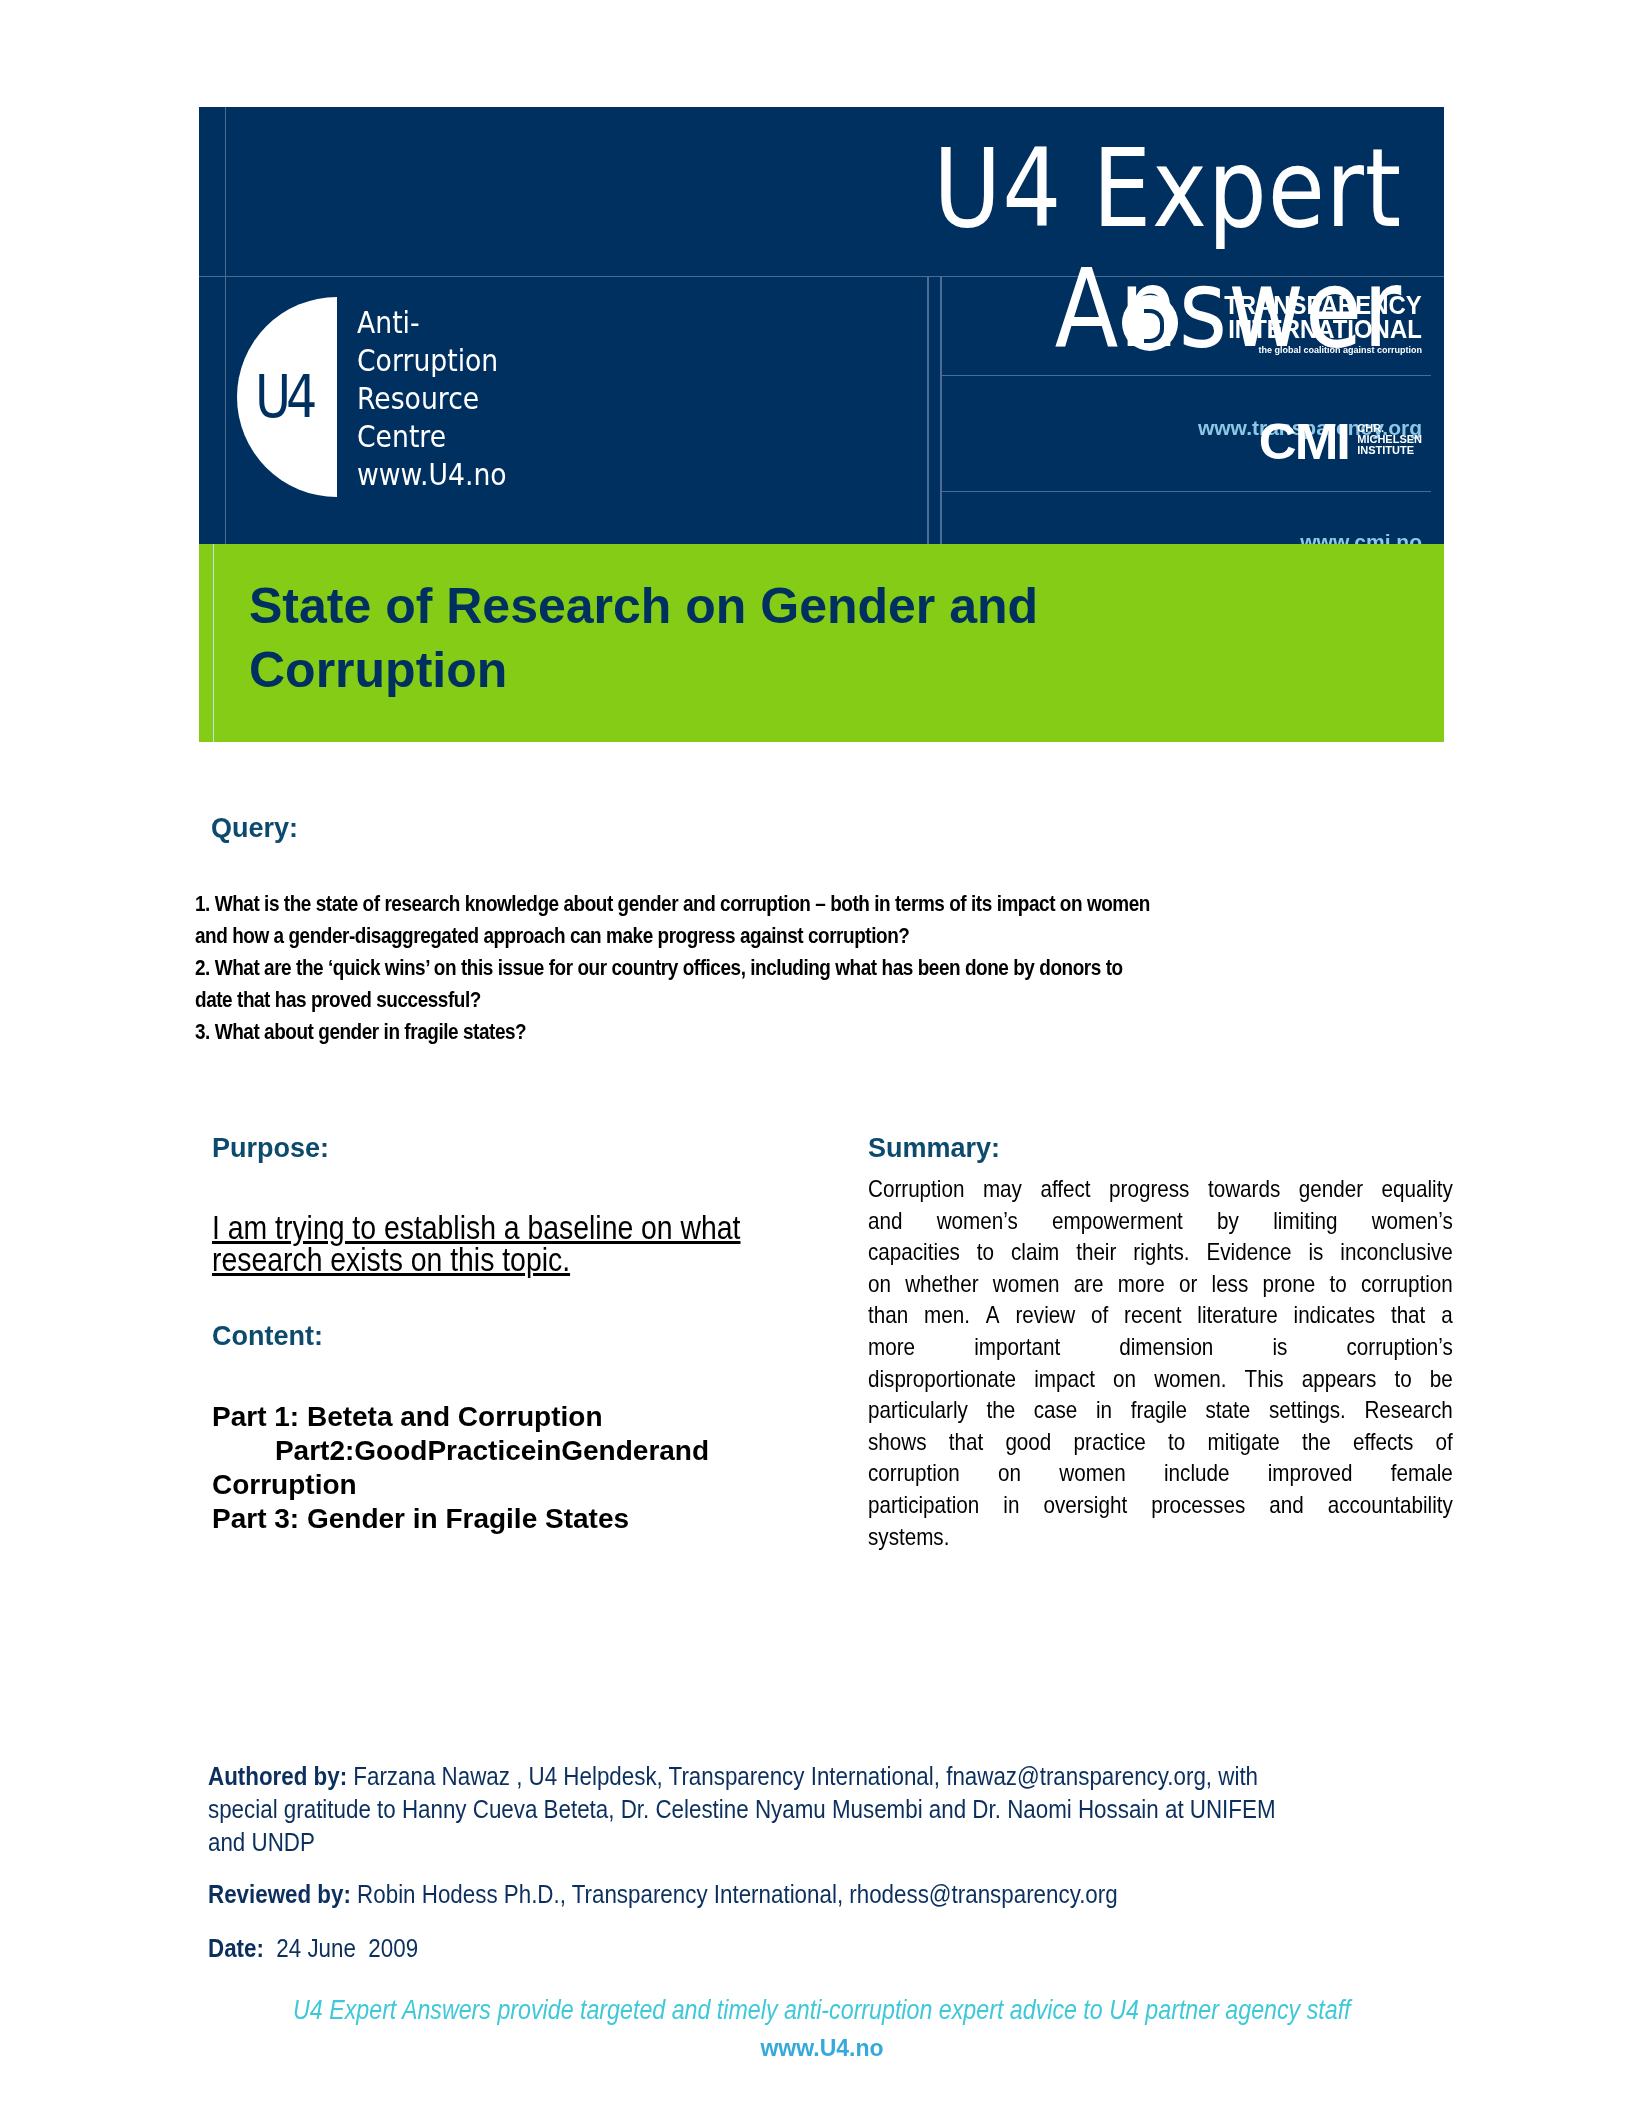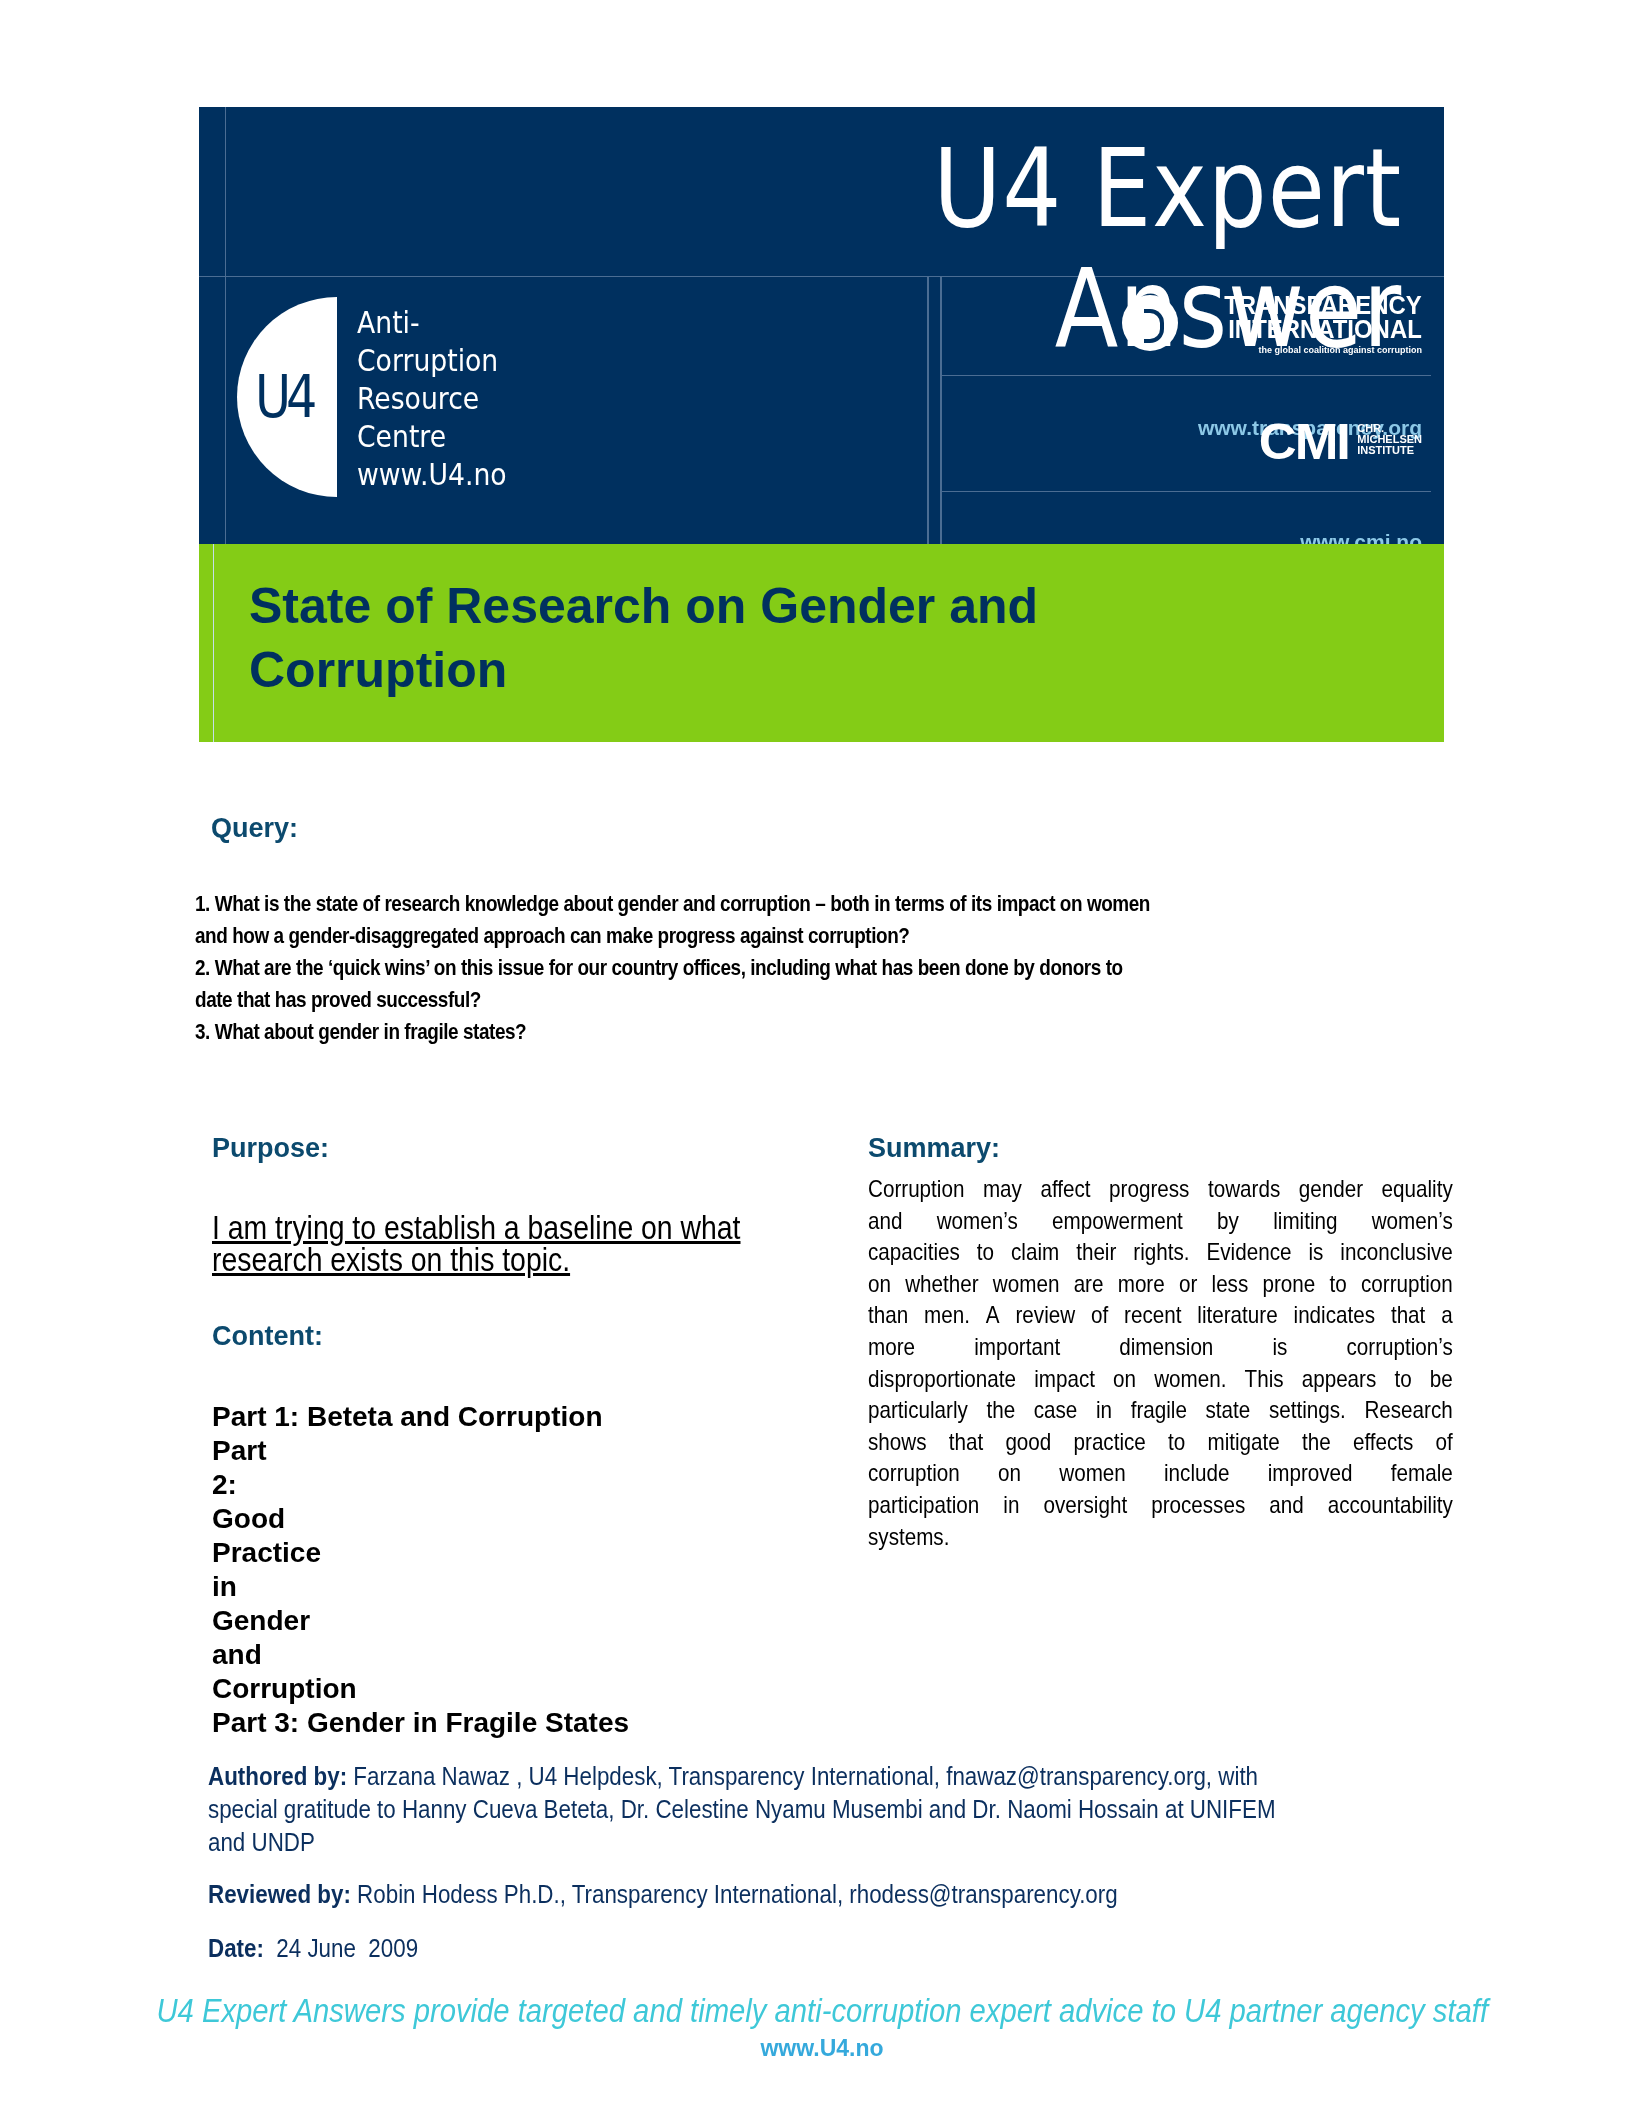--- a/index.html
+++ b/index.html
@@ -96,21 +96,21 @@
 
   
   #purpose-head { left: 212px; top: 1132px; }
   #purpose-body {
     left: 212px; top: 1212px; width: 520px; font-size: 33px; line-height: 32px; text-decoration: underline;
   }
   #purpose-body div { white-space: nowrap; transform: scaleX(0.86); transform-origin: left top; }
   #content-head { left: 212px; top: 1320px; }
   #content-list { left: 212px; top: 1400px; width: 560px; font-weight: bold; font-size: 28px; line-height: 34px; }
   #content-list div { white-space: nowrap; }
-  .just { display: flex; justify-content: center; width: 560px; flex-direction: column; }
+  .just { display: flex; justify-content: center; width: 560px; }
 
   
   #summary-head { left: 868px; top: 1132px; }
   #summary-body { left: 868px; top: 1173px; width: 584px; font-size: 24px; line-height: 31.6px; }
   #summary-body .ln {
     white-space: nowrap; display: flex; justify-content: space-between;
     width: 680px; transform: scaleX(0.86); transform-origin: left top;
   }
   #summary-body .ln.last { justify-content: flex-start; }
 
@@ -118,21 +118,21 @@
   .credit { color: #0b2f5e; font-size: 26px; line-height: 33px; }
   .credit .lab { font-weight: bold; }
   .credit .inner { transform: scaleX(0.86); transform-origin: left top; width: 1460px; }
   #authored { left: 208px; top: 1760px; }
   #reviewed { left: 208px; top: 1878px; }
   #date { left: 208px; top: 1932px; }
 
   
   #tagline {
     left: 0; top: 1994px; width: 1644px; text-align: center; color: #3ec8d8;
-    font-style: italic; font-size: 34px; line-height: 32px;
+    font-style: italic; font-size: 27px; line-height: 32px;
   }
   #tagline span { display: inline-block; transform: scaleX(0.86); }
   #footer-url {
     left: 0; top: 2034px; width: 1644px; text-align: center; color: #35a9dc;
     font-weight: bold; font-size: 23px; line-height: 28px;
   }
 </style>
 </head>
 <body>
 

